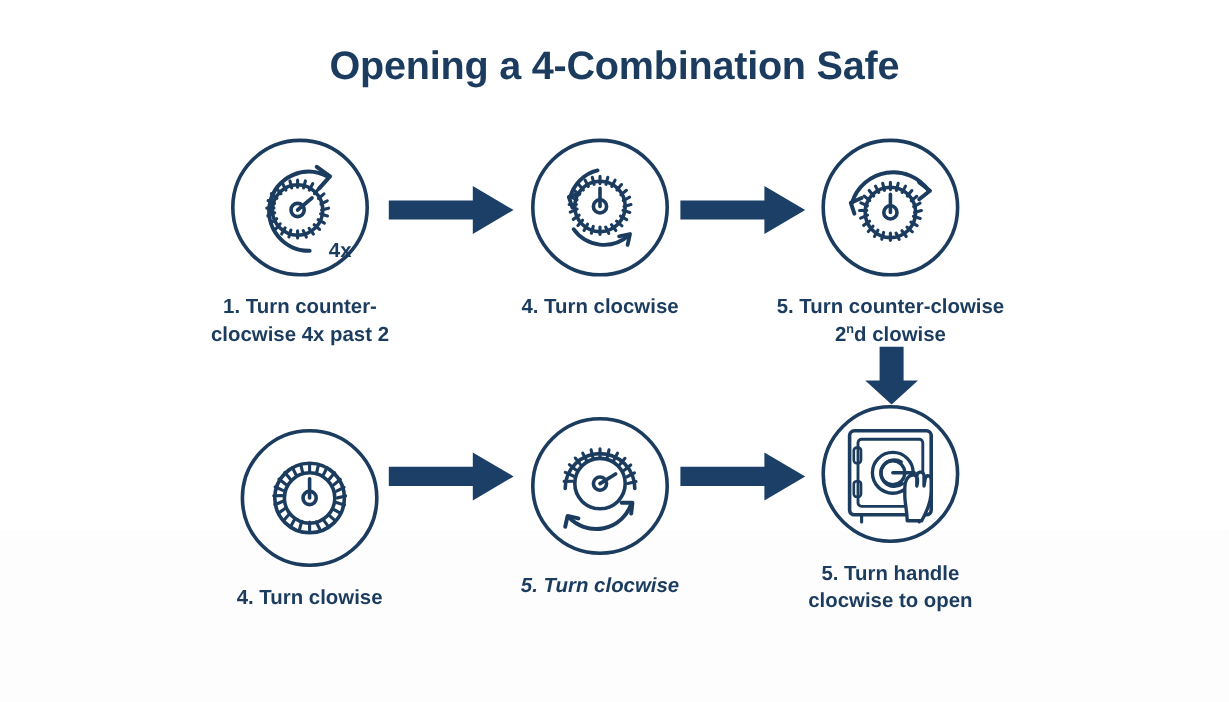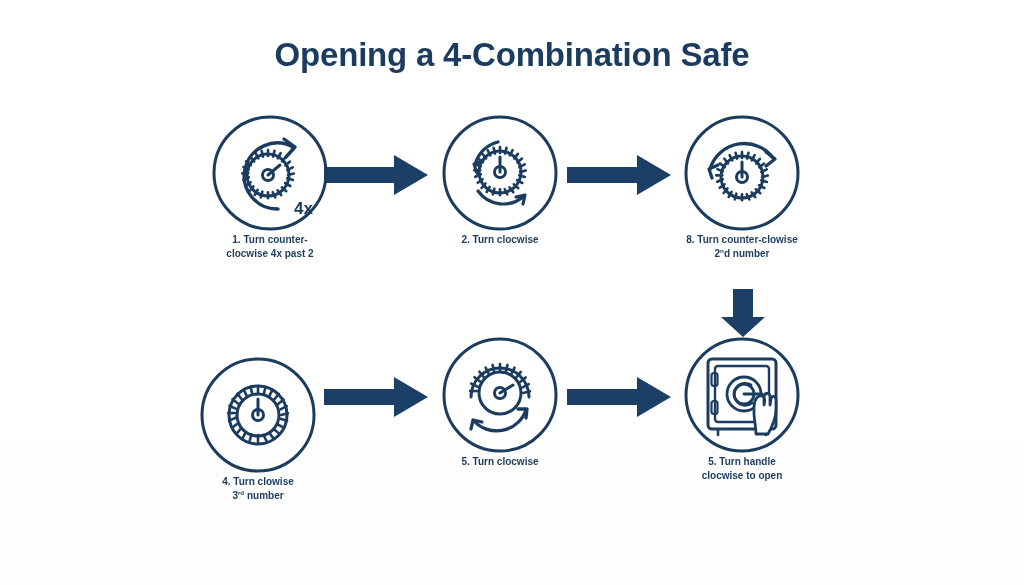--- a/index.html
+++ b/index.html
@@ -49,40 +49,40 @@
   }
 
   .step-icon {
     width: 120px;
     height: 120px;
     margin: 0 auto;
     display: block;
   }
 
   .step-caption {
-    margin-top: 0;
-    font-size: 10px;
+    margin-top: 12px;
+    font-size: 17px;
     font-weight: bold;
     color: #1b3c5e;
     line-height: 1.35;
   }
   .step-caption .line { display: block; }
   .step-caption sup {
     font-size: 0.62em;
     vertical-align: super;
     line-height: 0;
   }
 
   
-  #step-1 { left: 150px; top: 113px; }
+  #step-1 { left: 130px; top: 113px; }
   #step-2 { left: 380px; top: 113px; }
   #step-3 { left: 622px; top: 113px; }
   
   #step-4 { left: 138px; top: 355px; }
-  #step-5 { left: 380px; top: 335px; }
+  #step-5 { left: 380px; top: 345px; font-style: italic; }
   #step-6 { left: 622px; top: 335px; }
 
   
   .arrow-h {
     position: absolute;
     width: 110px;
     height: 46px;
   }
   #arrow-1-2 { left: 322px; top: 152px; }
   #arrow-2-3 { left: 565px; top: 152px; }
@@ -224,21 +224,21 @@
               <line x1="35.4" y1="51.1" x2="40.8" y2="53.5"></line>
               <line x1="38.1" y1="45.4" x2="42.8" y2="49.2"></line>
               <line x1="42.3" y1="40.7" x2="46.1" y2="45.4"></line>
               <line x1="47.6" y1="37.1" x2="50.3" y2="42.4"></line>
               <line x1="53.6" y1="34.8" x2="55.1" y2="40.6"></line>
             </g>
           </g>
         </svg>
       </div>
       <div class="step-caption">
-        <span class="line">2. Turn clocwise</span>
+        <span class="line">4. Turn clocwise</span>
       </div>
     </div>
 
     <div class="step" id="step-3">
       <div class="step-icon">
         <svg viewBox="0 0 120 120" width="120" height="120" aria-hidden="true">
           <g fill="none" stroke="#1b3c5e" stroke-width="3" stroke-linecap="round">
             <circle cx="60" cy="60" r="56"></circle>
 
             <path d="M28,56 A36,36 0 0 1 92,46" stroke-width="3.3"></path>
@@ -271,22 +271,22 @@
               <line x1="35.4" y1="56.1" x2="40.8" y2="58.5"></line>
               <line x1="38.1" y1="50.4" x2="42.8" y2="54.2"></line>
               <line x1="42.3" y1="45.7" x2="46.1" y2="50.4"></line>
               <line x1="47.6" y1="42.1" x2="50.3" y2="47.4"></line>
               <line x1="53.6" y1="39.8" x2="55.1" y2="45.6"></line>
             </g>
           </g>
         </svg>
       </div>
       <div class="step-caption">
-        <span class="line">8. Turn counter-clowise</span>
-        <span class="line"><span>2</span><sup>n</sup><span>d number</span></span>
+        <span class="line">5. Turn counter-clowise</span>
+        <span class="line"><span>2</span><sup>n</sup><span>d clowise</span></span>
       </div>
     </div>
 
     <div class="step" id="step-4">
       <div class="step-icon">
         <svg viewBox="0 0 120 120" width="120" height="120" aria-hidden="true">
           <g fill="none" stroke="#1b3c5e" stroke-width="3" stroke-linecap="round">
             <circle cx="60" cy="60" r="56"></circle>
             <circle cx="60" cy="60" r="29"></circle>
             <circle cx="60" cy="60" r="21"></circle>
@@ -316,21 +316,20 @@
               <line x1="34.5" y1="44.2" x2="40" y2="48.6"></line>
               <line x1="39.4" y1="38.7" x2="43.8" y2="44.2"></line>
               <line x1="45.6" y1="34.6" x2="48.8" y2="40.8"></line>
               <line x1="52.6" y1="31.9" x2="54.2" y2="38.7"></line>
             </g>
           </g>
         </svg>
       </div>
       <div class="step-caption">
         <span class="line">4. Turn clowise</span>
-        <span class="line"><span>3</span><sup>rd</sup><span> number</span></span>
       </div>
     </div>
 
     <div class="step" id="step-5">
       <div class="step-icon">
         <svg viewBox="0 0 120 120" width="120" height="120" aria-hidden="true">
           <g fill="none" stroke="#1b3c5e" stroke-width="3" stroke-linecap="round">
             <circle cx="60" cy="60" r="56"></circle>
 
             <path d="M31,62 A29,29 0 0 1 89,62" stroke-width="3"></path>

